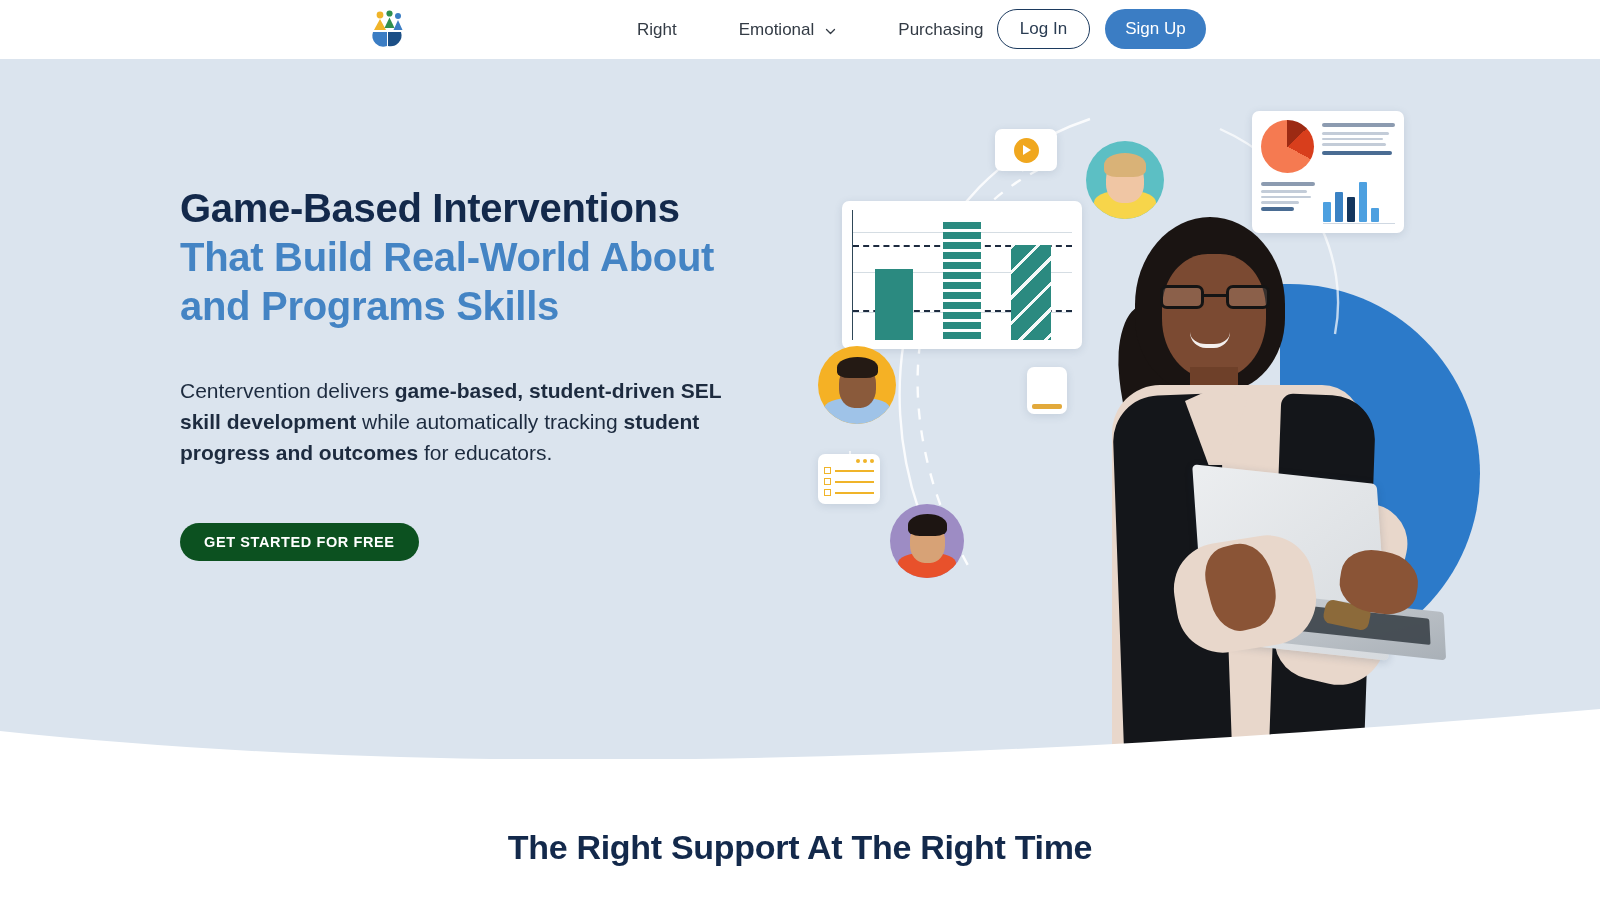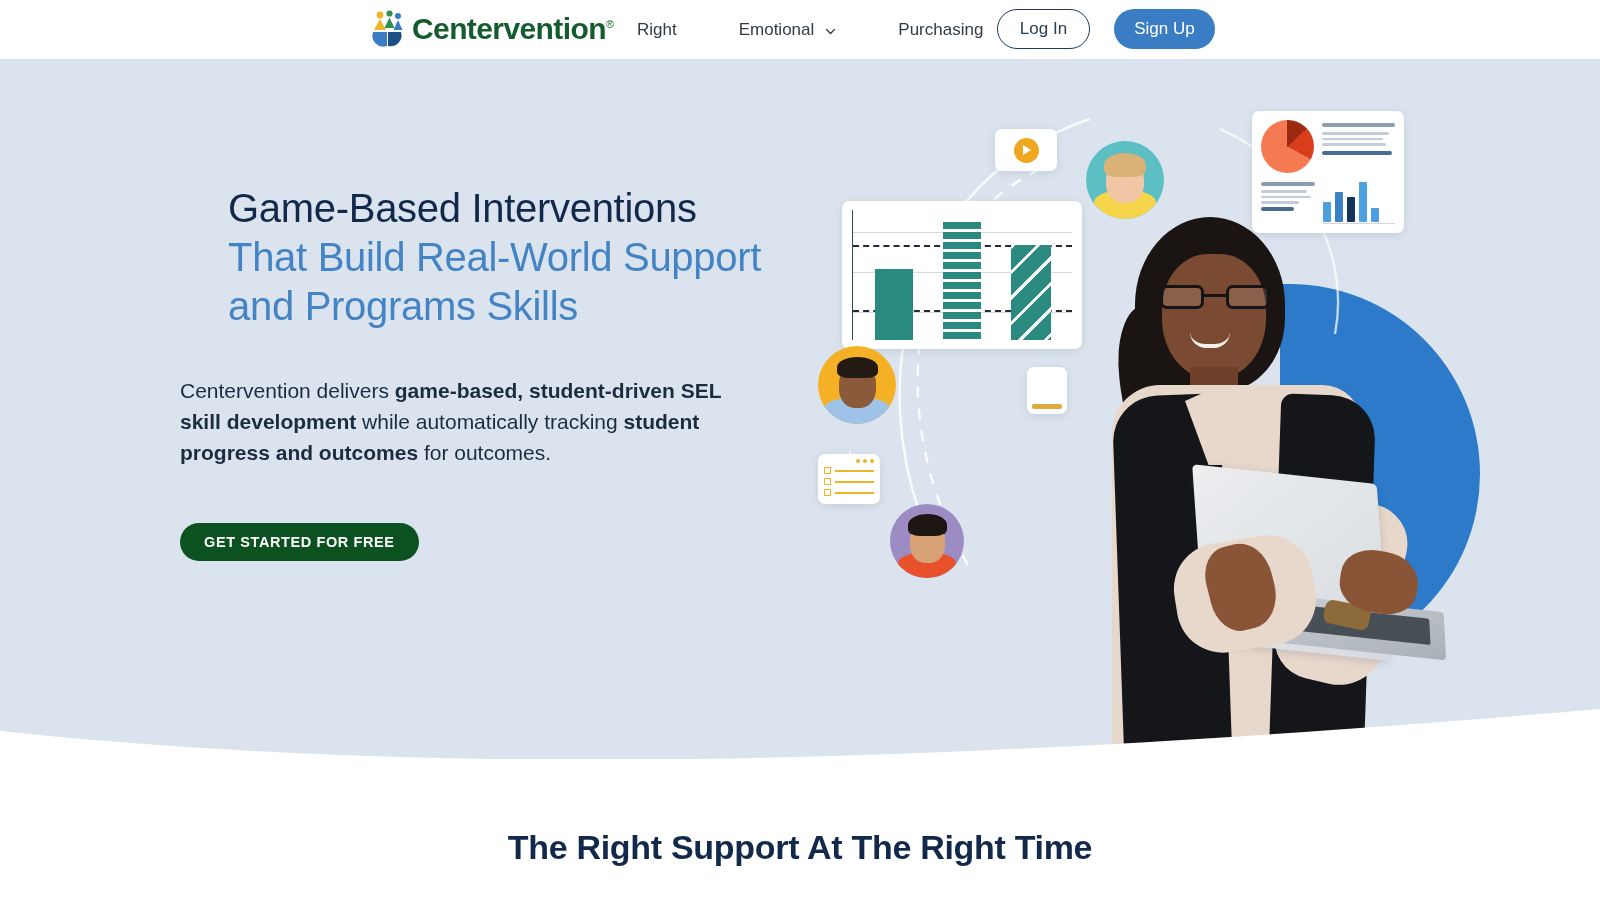--- a/index.html
+++ b/index.html
@@ -26,43 +26,43 @@
   .logo-text sup{ font-size:11px; font-weight:normal; vertical-align:super; }
 
   .nav{ position:absolute; left:637px; top:0; height:59px; display:flex; align-items:center; gap:0; }
   .nav-item{
     font-size:17px; color:#333b45; padding:0 0; margin-right:62px;
     display:flex; align-items:center; gap:11px; cursor:pointer; white-space:nowrap;
   }
   .nav-item:last-child{ margin-right:16px; }
   .chev{ display:inline-block; width:11px; height:11px; position:relative; top:-2px; }
 
-  .auth{ position:absolute; left:997px; top:9px; display:flex; align-items:center; gap:24px; }
+  .auth{ position:absolute; left:997px; top:9px; display:flex; align-items:center; gap:15px; }
   .btn-login{
     width:93px; height:40px; border-radius:20px; border:1.6px solid #1c3a5e;
     background:#fff; color:#2a3c52; font-size:17px; font-family:"Liberation Sans",sans-serif;
     display:flex; align-items:center; justify-content:center; cursor:pointer;
   }
   .btn-signup{
     width:101px; height:40px; border-radius:20px; border:none;
     background:#3b7dc4; color:#fff; font-size:17px; font-family:"Liberation Sans",sans-serif;
     display:flex; align-items:center; justify-content:center; cursor:pointer;
   }
 
   
   .hero{
     position:absolute; top:59px; left:0; width:1600px; height:700px;
     background:#dbe4ee; overflow:hidden;
   }
   .hero-wave{ position:absolute; bottom:-2px; left:0; width:1600px; height:70px; }
 
   .hero-copy{ position:absolute; left:180px; top:125px; width:600px; }
   .h1{
-    font-size:40px; font-weight:normal; line-height:49px;
-    color:#13294b; letter-spacing:-0.3px;margin-left:48px;
+    font-size:40px; font-weight:bold; line-height:49px;
+    color:#13294b; letter-spacing:-0.3px;
   }
   .h1 .accent{ color:#4484c4; }
   .lede{
     margin-top:44px; font-size:21px; line-height:31px; color:#1d2b3f; width:585px;
   }
   .lede b{ font-weight:bold; }
   .cta{
     margin-top:55px; display:inline-flex; align-items:center; justify-content:center;
     height:38px; padding:0 24px; border-radius:19px; background:#0c5120;
     color:#fff; font-size:14.5px; font-weight:bold; letter-spacing:0.6px;
@@ -236,21 +236,20 @@
         <circle cx="10" cy="7" r="3.4" fill="#f0b429"></circle>
         <path d="M4 22 L10 11 L16 22 Z" fill="#f0b429"></path>
         <circle cx="19.5" cy="5.5" r="3.1" fill="#2f8f4e"></circle>
         <path d="M14.5 20 L19.5 9.5 L24.5 20 Z" fill="#2f8f4e"></path>
         <circle cx="28" cy="8" r="3" fill="#3b7dc4"></circle>
         <path d="M23.5 22 L28 12 L32.5 22 Z" fill="#3b7dc4"></path>
         <path d="M3 24 A11 11 0 0 0 17 38 L17 24 Z" fill="#3b7dc4"></path>
         <path d="M18 24 L18 38 A11 11 0 0 0 31 24 Z" fill="#1c4f86"></path>
       </svg>
     </div>
-    <div class="logo-text"><span>Centervention</span><sup>®</sup></div>
   </div>
 
   <nav class="nav">
     <div class="nav-item">
       <span>Right</span>
     </div>
     <div class="nav-item">
       <span>Emotional</span>
       <span class="chev">
         <svg width="11" height="11" viewBox="0 0 11 11">
@@ -267,24 +266,24 @@
     <button class="btn-login">Log In</button>
     <button class="btn-signup">Sign Up</button>
   </div>
 </div>
 
 <div class="hero">
 
   <div class="hero-copy">
     <h1 class="h1">
       <span>Game-Based Interventions</span><br>
-      <span class="accent">That Build Real-World Support</span><br>
+      <span class="accent">That Build Real-World About</span><br>
       <span class="accent">and Programs Skills</span>
     </h1>
-    <p class="lede"><span>Centervention delivers </span><b>game-based, student-driven SEL skill development</b><span> while automatically tracking </span><b>student progress and outcomes</b><span> for outcomes.</span></p>
+    <p class="lede"><span>Centervention delivers </span><b>game-based, student-driven SEL skill development</b><span> while automatically tracking </span><b>student progress and outcomes</b><span> for educators.</span></p>
     <button class="cta">GET STARTED FOR FREE</button>
   </div>
 
   <div class="art">
 
     <div class="blue-blob"></div>
     <div class="blue-blob2"></div>
 
     <svg class="arcs" viewBox="0 0 700 700">
       <path d="M300 60 C120 120 70 320 140 480" fill="none" stroke="#ffffff" stroke-width="2.4" opacity=".85"></path>

